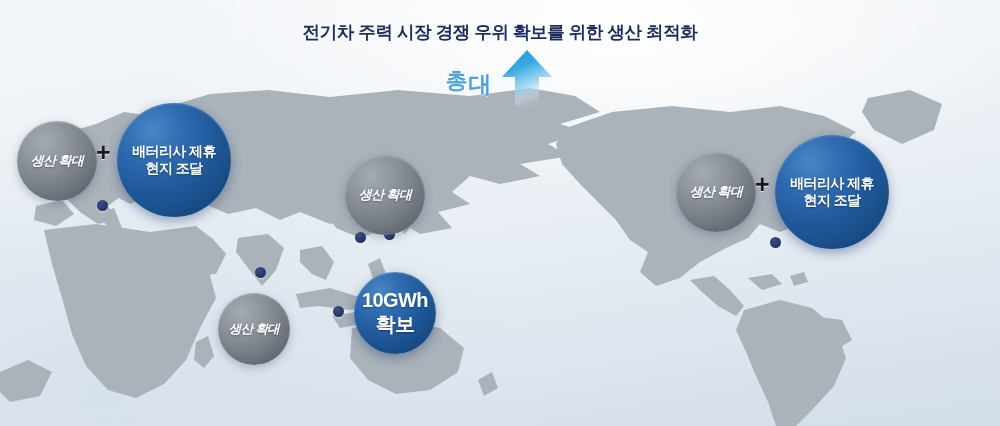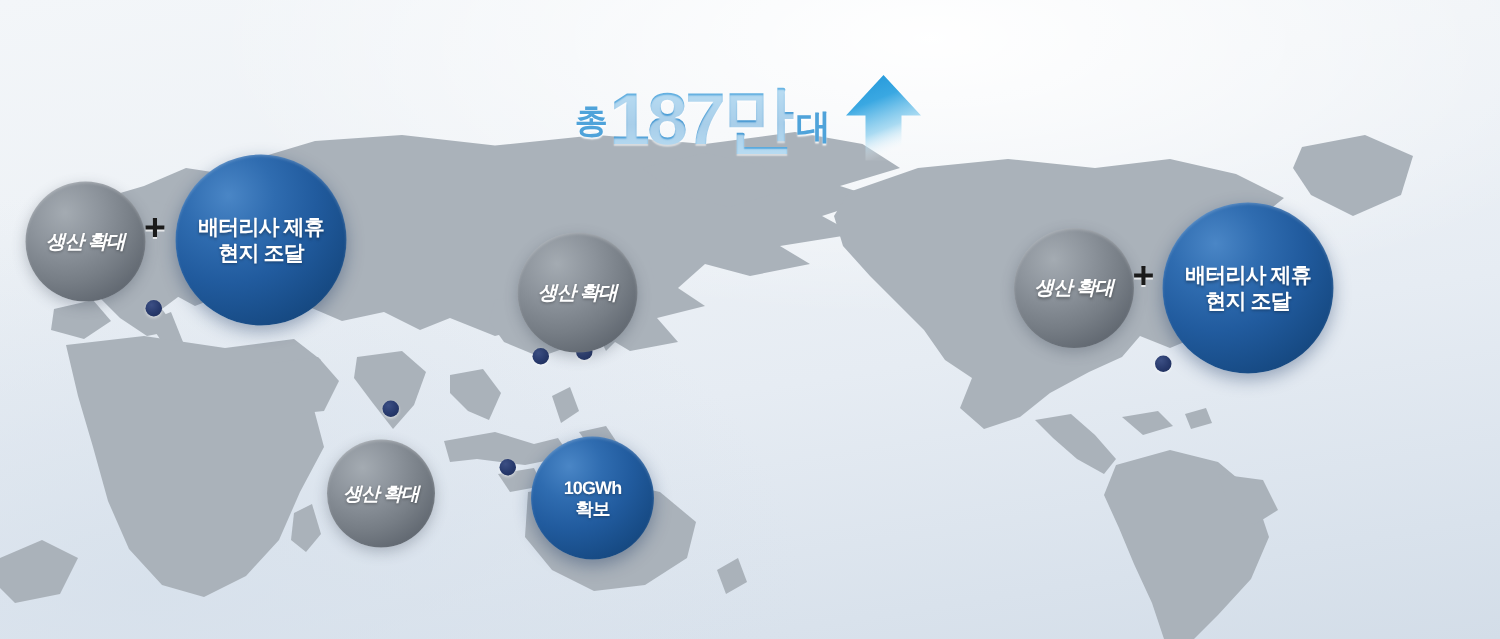--- a/index.html
+++ b/index.html
@@ -151,24 +151,24 @@
                L812,338 L796,354 L776,354 L768,330 L756,304 L746,280
                L736,258 Z" class="mapdim"></path>
       <path d="M812,244 L842,248 L852,268 L836,278 L818,262 Z" class="mapdim"></path>
 
       <path d="M0,300 L28,288 L52,300 L40,324 L10,330 L0,320 Z" class="mapdim"></path>
 
       <path d="M428,40 L470,30 L508,38 L520,56 L486,66 L452,58 Z" class="mapdim"></path>
     </g>
   </svg>
 
+  <div class="title">전기차 주력 시장 경쟁 우위 확보를 위한 생산 최적화</div>
 
   <div class="bigwrap">
     <span class="big-pre">총</span>
-    <span class="big-num">187만</span>
     <span class="big-suf">대</span>
     <svg class="arrowbox" viewBox="0 0 56 62">
       <defs>
         <linearGradient id="arrGrad" x1="0" y1="0" x2="0.35" y2="1">
           <stop offset="0%" stop-color="#1d94d8"></stop>
           <stop offset="38%" stop-color="#3aa8e2"></stop>
           <stop offset="72%" stop-color="#8fd0ef" stop-opacity="0.75"></stop>
           <stop offset="100%" stop-color="#ffffff" stop-opacity="0.05"></stop>
         </linearGradient>
       </defs>
@@ -190,21 +190,21 @@
       </div>
       <div class="bub blue" style="left: 117px; top: 103px; width: 114px; height: 114px; font-size: 14px;">
         <div><span>배터리사 제휴</span><br><span>현지 조달</span></div>
       </div>
       <div class="bub gray" style="left: 345px; top: 155px; width: 80px; height: 80px; font-size: 13px;">
         <div><span>생산 확대</span></div>
       </div>
       <div class="bub gray" style="left: 218px; top: 293px; width: 72px; height: 72px; font-size: 12.5px;">
         <div><span>생산 확대</span></div>
       </div>
-      <div class="bub blue" style="left: 354px; top: 291px; width: 82px; height: 82px; font-size: 12px;">
+      <div class="bub blue" style="left: 354px; top: 272px; width: 82px; height: 82px; font-size: 20px;">
         <div><span>10GWh</span><br><span>확보</span></div>
       </div>
       <div class="bub gray" style="left: 676px; top: 152px; width: 80px; height: 80px; font-size: 13px;">
         <div><span>생산 확대</span></div>
       </div>
       <div class="bub blue" style="left: 775px; top: 135px; width: 114px; height: 114px; font-size: 14px;">
         <div><span>배터리사 제휴</span><br><span>현지 조달</span></div>
       </div>
     </div>
   <div id="plus-layer">

